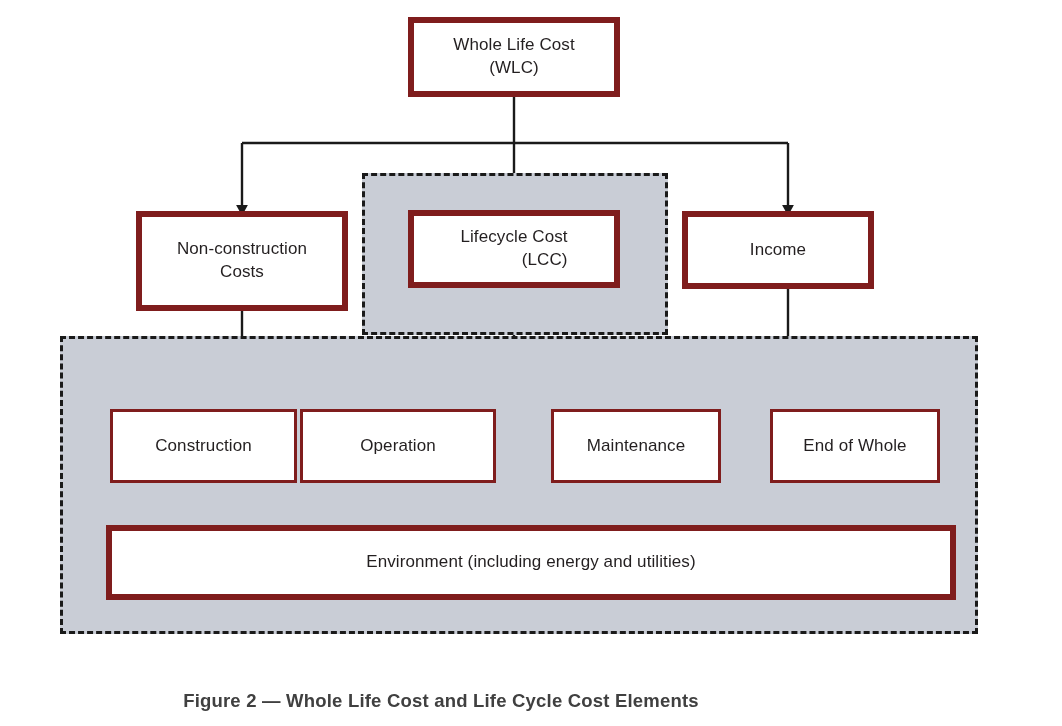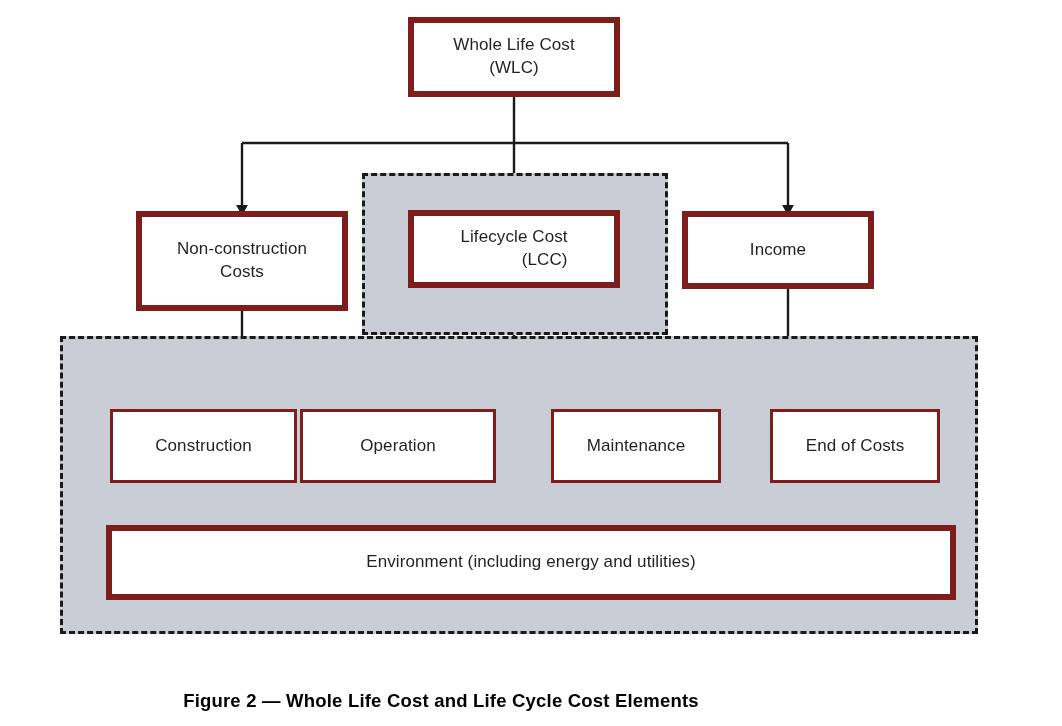--- a/index.html
+++ b/index.html
@@ -55,21 +55,21 @@
     border: 3px dashed #1a1a1a;
     z-index: 1;
   }
   .caption {
     position: absolute;
     left: 0;
     width: 882px;
     text-align: center;
     font-size: 18.5px;
     font-weight: bold;
-    color: #000000;
+    color: #404040;
     letter-spacing: 0.2px;
     z-index: 4;
   }
 </style>
 </head>
 <body>
 
 <div id="diagram-root">
 
   <div class="region" style="left:362px; top:173px; width:306px; height:162px;"></div>
@@ -125,19 +125,19 @@
 (LCC)</div>
 
   <div class="node-box" style="left:682px; top:211px; width:192px; height:78px;">Income</div>
 
   <div class="node-box thin-border" style="left:90px; top:409px; width:187px; height:74px;margin-left:20px;">Construction</div>
 
   <div class="node-box thin-border" style="left:300px; top:409px; width:196px; height:74px;">Operation</div>
 
   <div class="node-box thin-border" style="left:532px; top:409px; width:170px; height:74px;margin-left:19px;">Maintenance</div>
 
-  <div class="node-box thin-border" style="left:770px; top:409px; width:170px; height:74px;">End of Costs</div>
+  <div class="node-box thin-border" style="left:770px; top:409px; width:170px; height:74px;">End of Whole</div>
 
   <div class="node-box" style="left:90px; top:525px; width:850px; height:75px;margin-left:16px;">Environment (including energy and utilities)</div>
 
   <div class="caption" style="top:690px;">Figure 2 — Whole Life Cost and Life Cycle Cost Elements</div>
 
 </div>
 
 </body></html>

